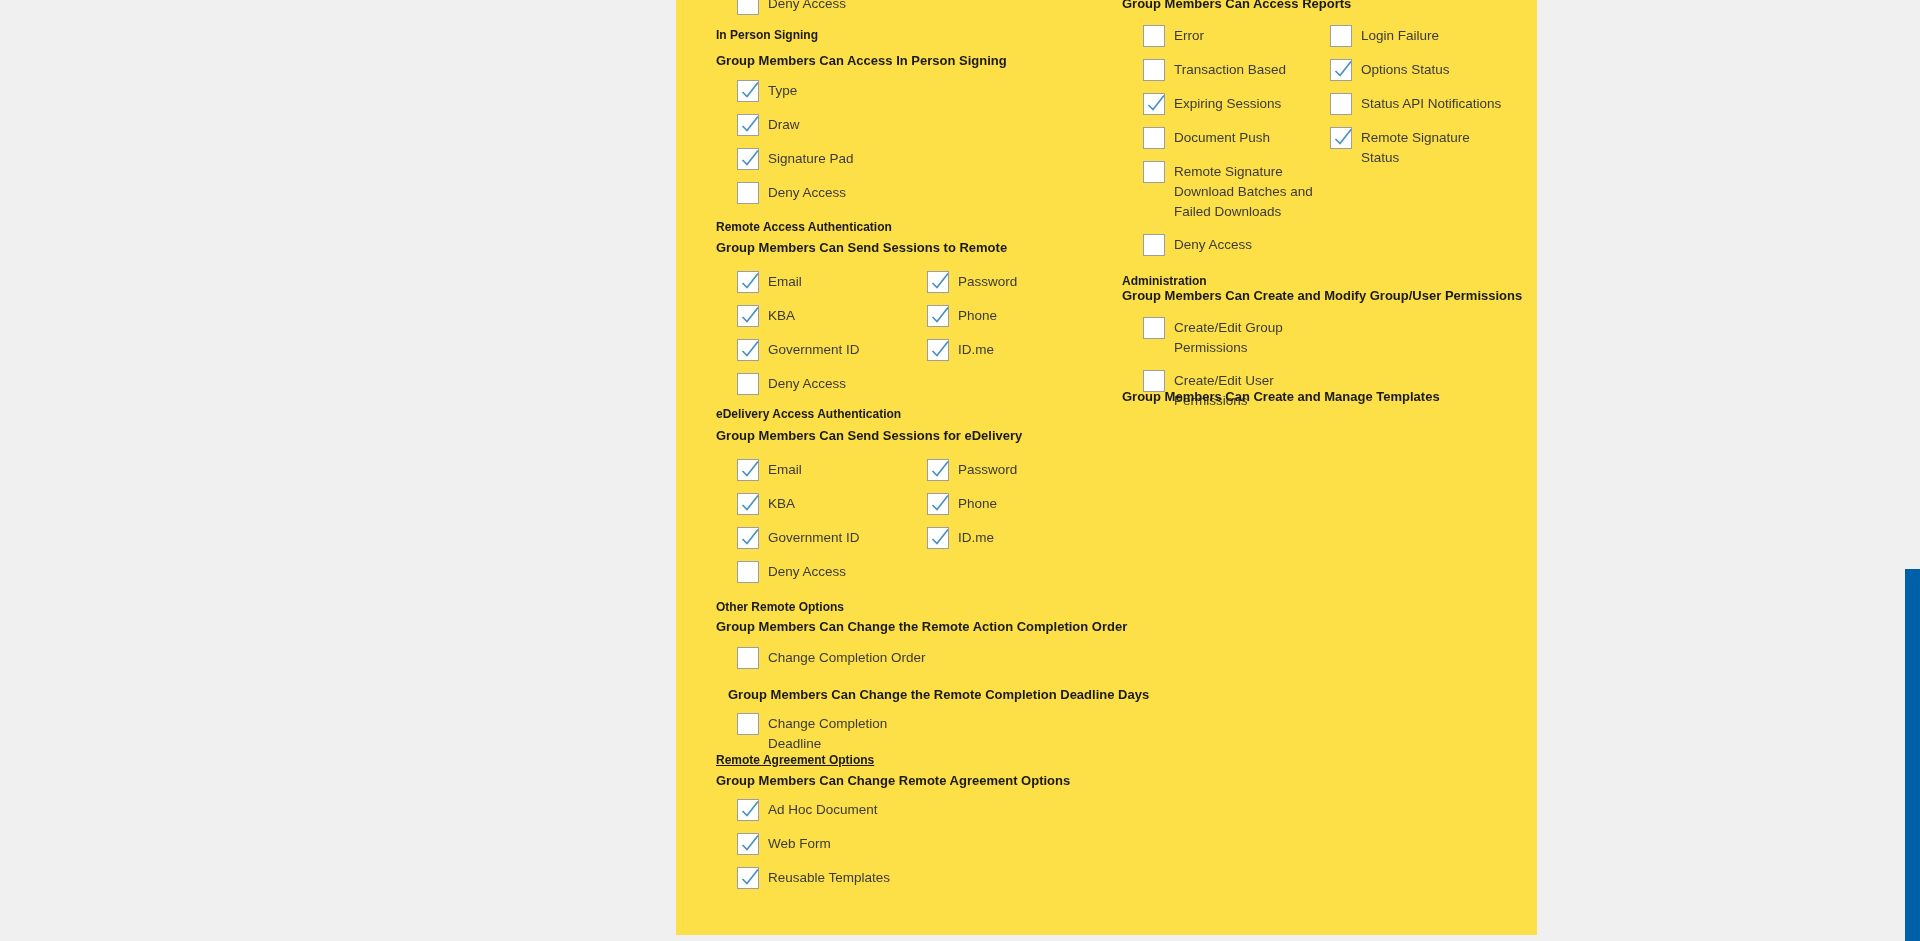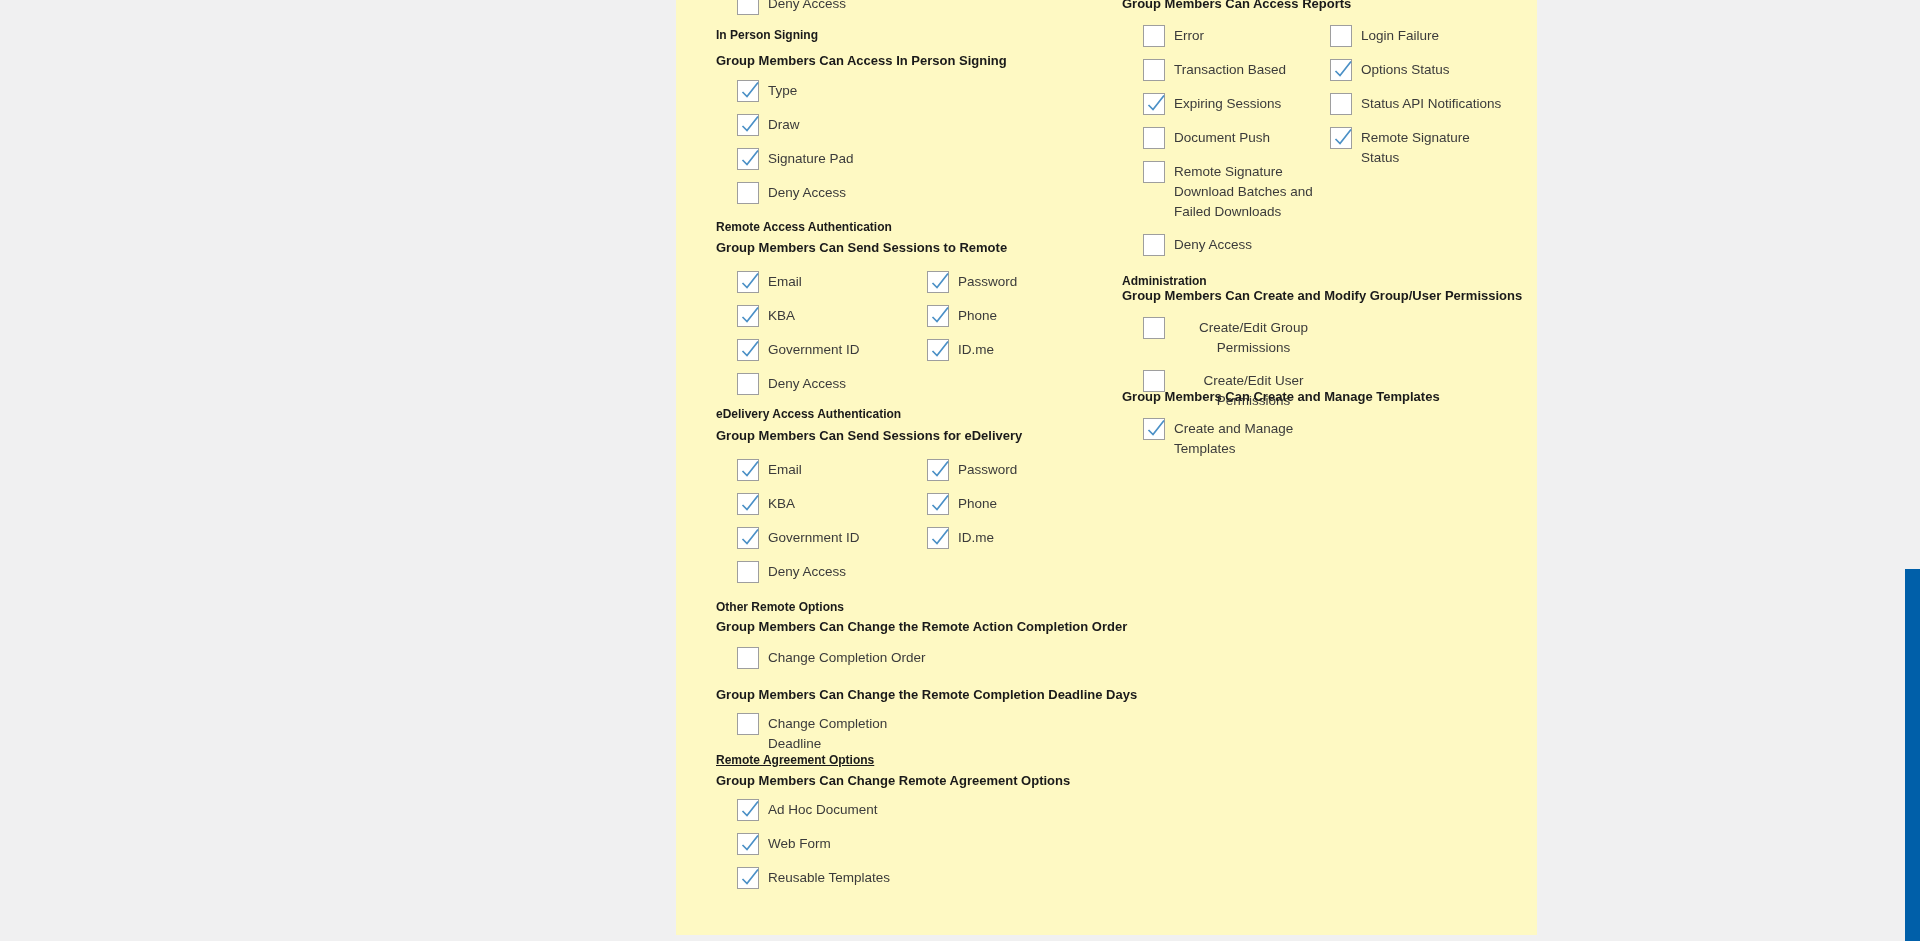--- a/index.html
+++ b/index.html
@@ -8,21 +8,21 @@
     width:1920px; height:941px;
     background:#f0f0f1;
     font-family:"Liberation Sans", sans-serif;
     overflow:hidden;
     position:relative;
   }
   .card{
     position:absolute;
     left:676px; top:0;
     width:861px; height:935px;
-    background:#fef9c3;
+    background:#fde047;
     overflow:hidden;
   }
   .blk{ position:absolute; }
   .sec-title{
     font-size:12px; line-height:19px;
     font-weight:700; color:#1a1a1a;
     white-space:nowrap;
   }
   .sec-sub{
     font-size:13px; line-height:15px;
@@ -237,21 +237,21 @@
   <div class="blk sec-title" style="left:40px; top:598px;">Other Remote Options</div>
   <div class="blk sec-sub" style="left:40px; top:619px;">Group Members Can Change the Remote Action Completion Order</div>
   <div class="group" style="left:61px; top:647px;">
     <div class="stack wide" style="position:static;">
         <div class="cb-row">
           <span class="cb"></span>
           <span class="cb-label">Change Completion Order</span>
         </div>
       </div>
   </div>
-  <div class="blk sec-sub" style="left:40px; top:687px;">Group Members Can Change the Remote Completion Deadline Days</div>
+  <div class="blk sec-sub" style="left:52px; top:687px;">Group Members Can Change the Remote Completion Deadline Days</div>
   <div class="group" style="left:61px; top:713px;">
     <div class="stack wide" style="position:static;">
         <div class="cb-row">
           <span class="cb"></span>
           <span class="cb-label">Change Completion Deadline</span>
         </div>
       </div>
   </div>
 
   <div class="blk sec-title" style="left:40px; top:751px;text-decoration:underline;">Remote Agreement Options</div>
@@ -340,41 +340,29 @@
               <path d="M4.5 14 L9 18.5 L20 4.5" fill="none" stroke="#4b90c6" stroke-width="1.7"></path>
             </svg>
           </span>
           <span class="cb-label">Remote Signature Status</span>
         </div>
       </div>
   </div>
 
   <div class="blk sec-title" style="left:446px; top:272px;">Administration</div>
   <div class="blk sec-sub" style="left:446px; top:288px;">Group Members Can Create and Modify Group/User Permissions</div>
-  <div class="group" style="left:467px; top:317px;text-align:center;">
+  <div class="group" style="left:467px; top:317px;">
     <div class="stack wide" style="position:static;">
         <div class="cb-row">
           <span class="cb"></span>
           <span class="cb-label">Create/Edit Group Permissions</span>
         </div>
         <div class="cb-row">
           <span class="cb"></span>
           <span class="cb-label">Create/Edit User Permissions</span>
         </div>
       </div>
   </div>
   <div class="blk sec-sub" style="left:446px; top:389px;">Group Members Can Create and Manage Templates</div>
-  <div class="group" style="left:467px; top:418px;">
-    <div class="stack wide" style="position:static;">
-        <div class="cb-row">
-          <span class="cb">
-            <svg width="24" height="24" viewBox="0 0 24 24">
-              <path d="M4.5 14 L9 18.5 L20 4.5" fill="none" stroke="#4b90c6" stroke-width="1.7"></path>
-            </svg>
-          </span>
-          <span class="cb-label">Create and Manage Templates</span>
-        </div>
-      </div>
-  </div>
 
 </div>
 
 <div class="scroll-thumb"></div>
 
 </body></html>

